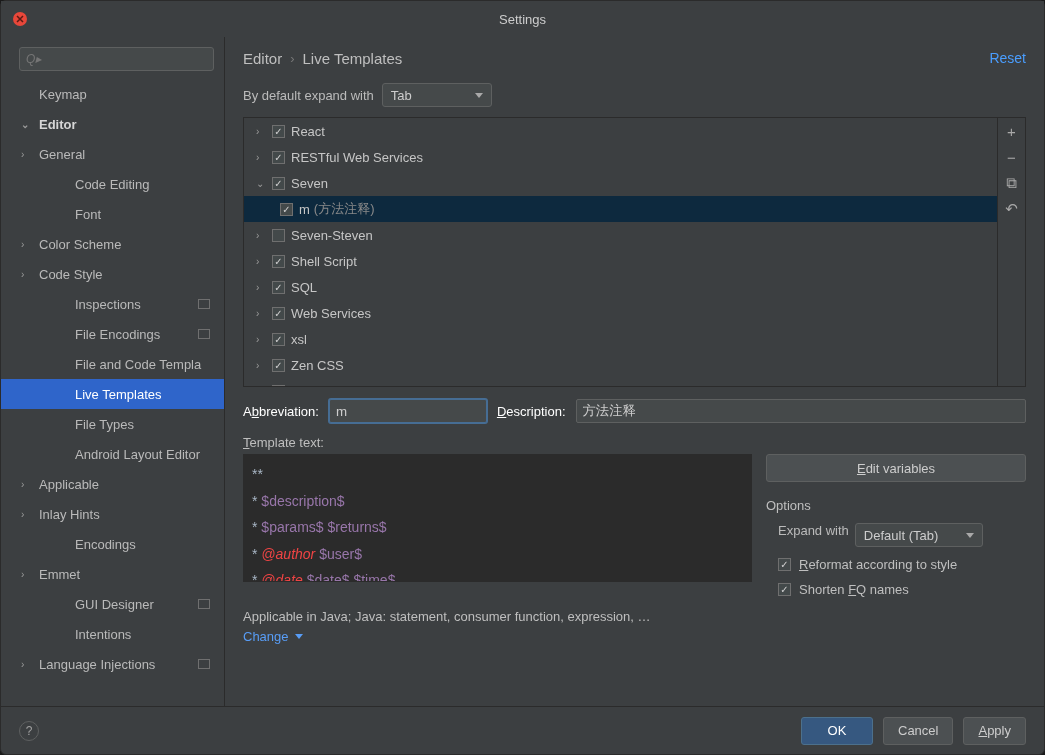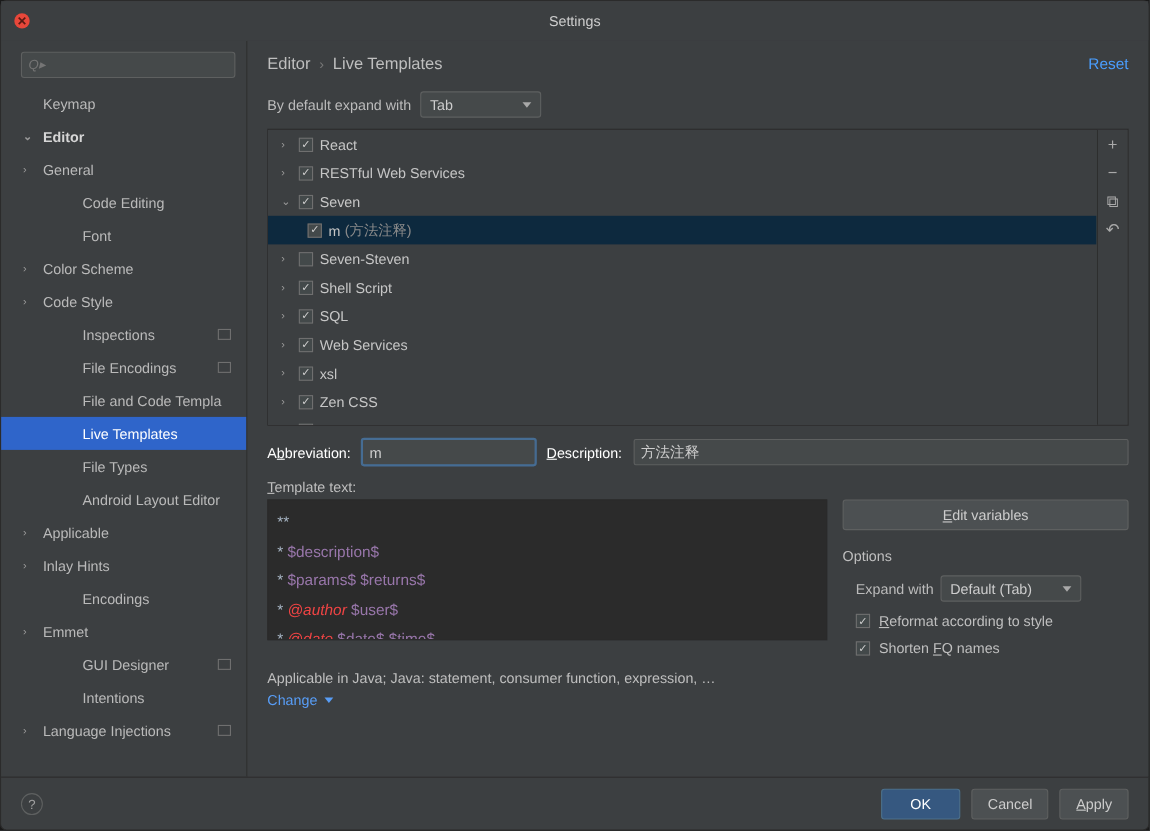--- a/index.html
+++ b/index.html
@@ -72,21 +72,21 @@
 .code-box .kw-tag { color: #ef4444; font-style: italic; }
 .right-col { width: 260px; display: flex; flex-direction: column; gap: 10px; }
 .btn { background: #4c5052; border: 1px solid #5e6060; border-radius: 3px; height: 28px; display: flex; align-items: center; justify-content: center; color: #cdcdcd; cursor: pointer; padding: 0 14px; }
 .btn.primary { background: #365880; border-color: #4c708c; color: #ffffff; }
 .btn .ul { text-decoration: underline; }
 .options-title { color: #bfbfbf; margin-top: 6px; }
 .opt-row { display: flex; align-items: center; gap: 8px; color: #bfbfbf; padding-left: 12px; }
 .opt-row .chk { width: 13px; height: 13px; border: 1px solid #6f6f6f; display: flex; align-items: center; justify-content: center; background: #43494a; }
 .opt-row .chk.checked::after { content: "✓"; font-size: 10px; color: #cfcfcf; }
 .opt-row .ul { text-decoration: underline; }
-.ew-row { display: flex; align-items: center; gap: 6px; padding-left: 12px; }
+.ew-row { display: flex; align-items: flex-start; gap: 6px; padding-left: 12px; }
 
 .applicable { padding: 2px 18px 0 18px; color: #bfbfbf; line-height: 1.5; }
 .change-link { padding: 2px 18px 10px 18px; color: #589df6; cursor: pointer; display: flex; align-items: center; gap: 4px; }
 .change-link::after { content: ""; border-left: 4px solid transparent; border-right: 4px solid transparent; border-top: 5px solid #589df6; margin-left: 2px; }
 
 .footer { height: 48px; border-top: 1px solid #2b2b2b; display: flex; align-items: center; padding: 0 18px; gap: 10px; }
 .help { width: 20px; height: 20px; border: 1px solid #5e6060; border-radius: 50%; display: flex; align-items: center; justify-content: center; color: #a0a0a0; font-size: 12px; }
 .footer .spacer { flex: 1; }
 </style>
 </head>

